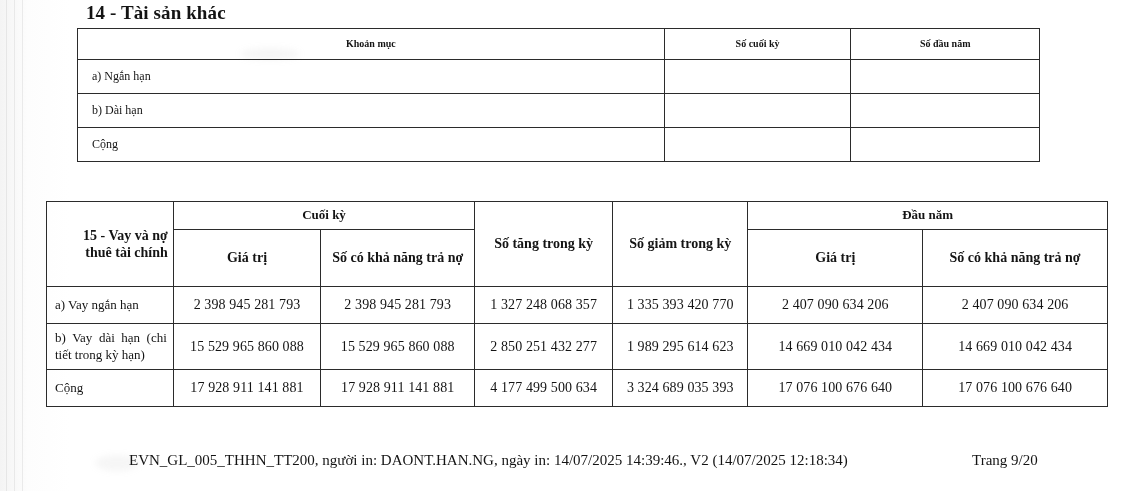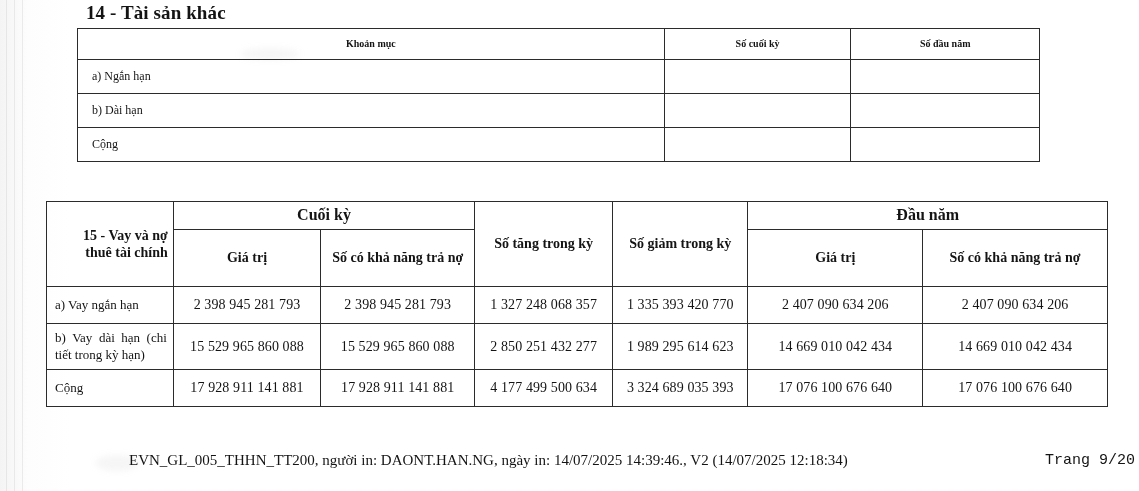--- a/index.html
+++ b/index.html
@@ -104,21 +104,21 @@
   #table-loans .stub {
     width: 129px;
     text-align: right;
     padding-left: 8px;
     padding-right: 5px;
     font-weight: bold;
     line-height: 1.22;
   }
   #table-loans .grp {
     height: 27px;
-    font-size: 16px;
+    font-size: 13px;
   }
   #table-loans .sub {
     height: 56px;
     padding: 0 4px;
   }
   #table-loans .c-gt1  { width: 145px; }
   #table-loans .c-kn1  { width: 153px; }
   #table-loans .c-inc  { width: 135px; }
   #table-loans .c-dec  { width: 132px; }
   #table-loans .c-gt2  { width: 178px; }
@@ -144,23 +144,22 @@
     font-size: 15px;
     white-space: nowrap;
   }
   .footer-text {
     position: absolute;
     left: 129px;
     top: 0;
   }
   .footer-page {
     position: absolute;
-    left: 1045px;
+    left: 972px;
     top: 0;
-    font-family: Liberation Mono, monospace;
   }
 </style>
 </head>
 <body>
 
 <div class="page">
 
   <div class="scan-streak" style="left:6px"></div>
   <div class="scan-streak" style="left:14px"></div>
   <div class="scan-streak" style="left:22px"></div>

